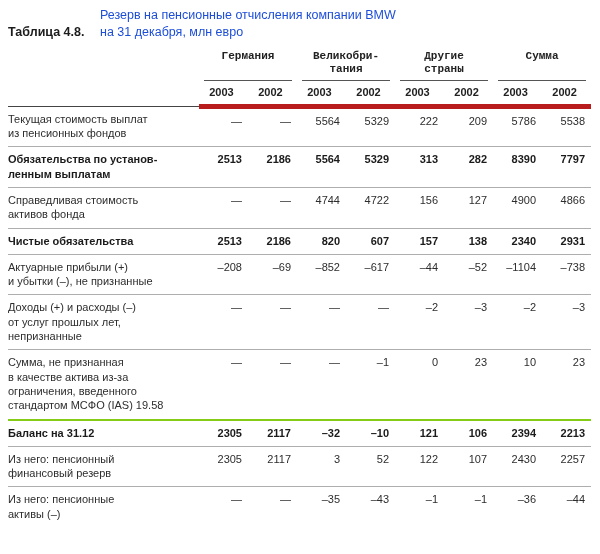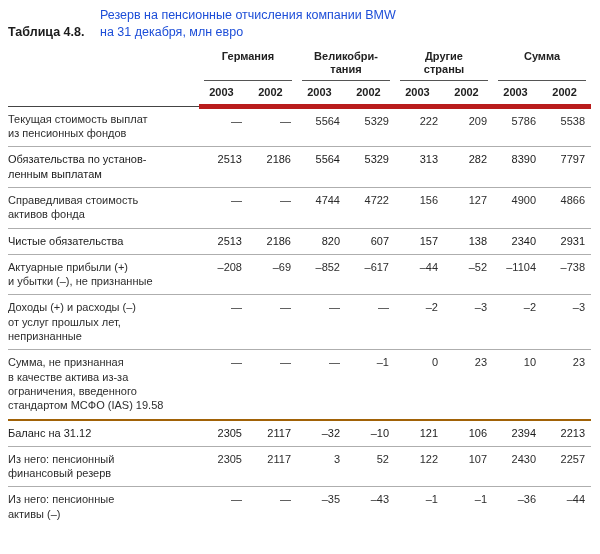--- a/index.html
+++ b/index.html
@@ -49,20 +49,21 @@
   }
   th.grp { vertical-align: bottom; }
   .grp-inner {
     height: 30px;
     margin: 0 5px;
     border-bottom: 1px solid #555;
     text-align: center;
     white-space: pre-line;
     line-height: 13px;
     font-size: 11px;
+    font-family: Liberation Mono, monospace;
   }
   th.year {
     text-align: center;
     padding: 5px 4px 6px 0;
     border-bottom: 5px solid #b91c1c;
     font-size: 11px;
   }
   th.corner {
     border-bottom: 1px solid #444;
   }
@@ -75,24 +76,24 @@
   }
   tbody td.lbl {
     text-align: left;
     padding: 5px 2px 6px 0;
     white-space: pre-line;
   }
   tbody tr + tr td {
     border-top: 1px solid #aeaeae;
   }
   tbody tr.section-start td {
-    border-top: 2px solid #a16207;
+    border-top: 2px solid #84cc16;
   }
   tbody tr.bold td {
-    font-weight: normal;
+    font-weight: bold;
     color: #1b1b1b;
     margin-left: 42px;
   }
 </style>
 </head>
 <body>
 
 <div class="page">
   <div class="caption-row">
     <span class="tbl-label">Таблица 4.8.</span>

